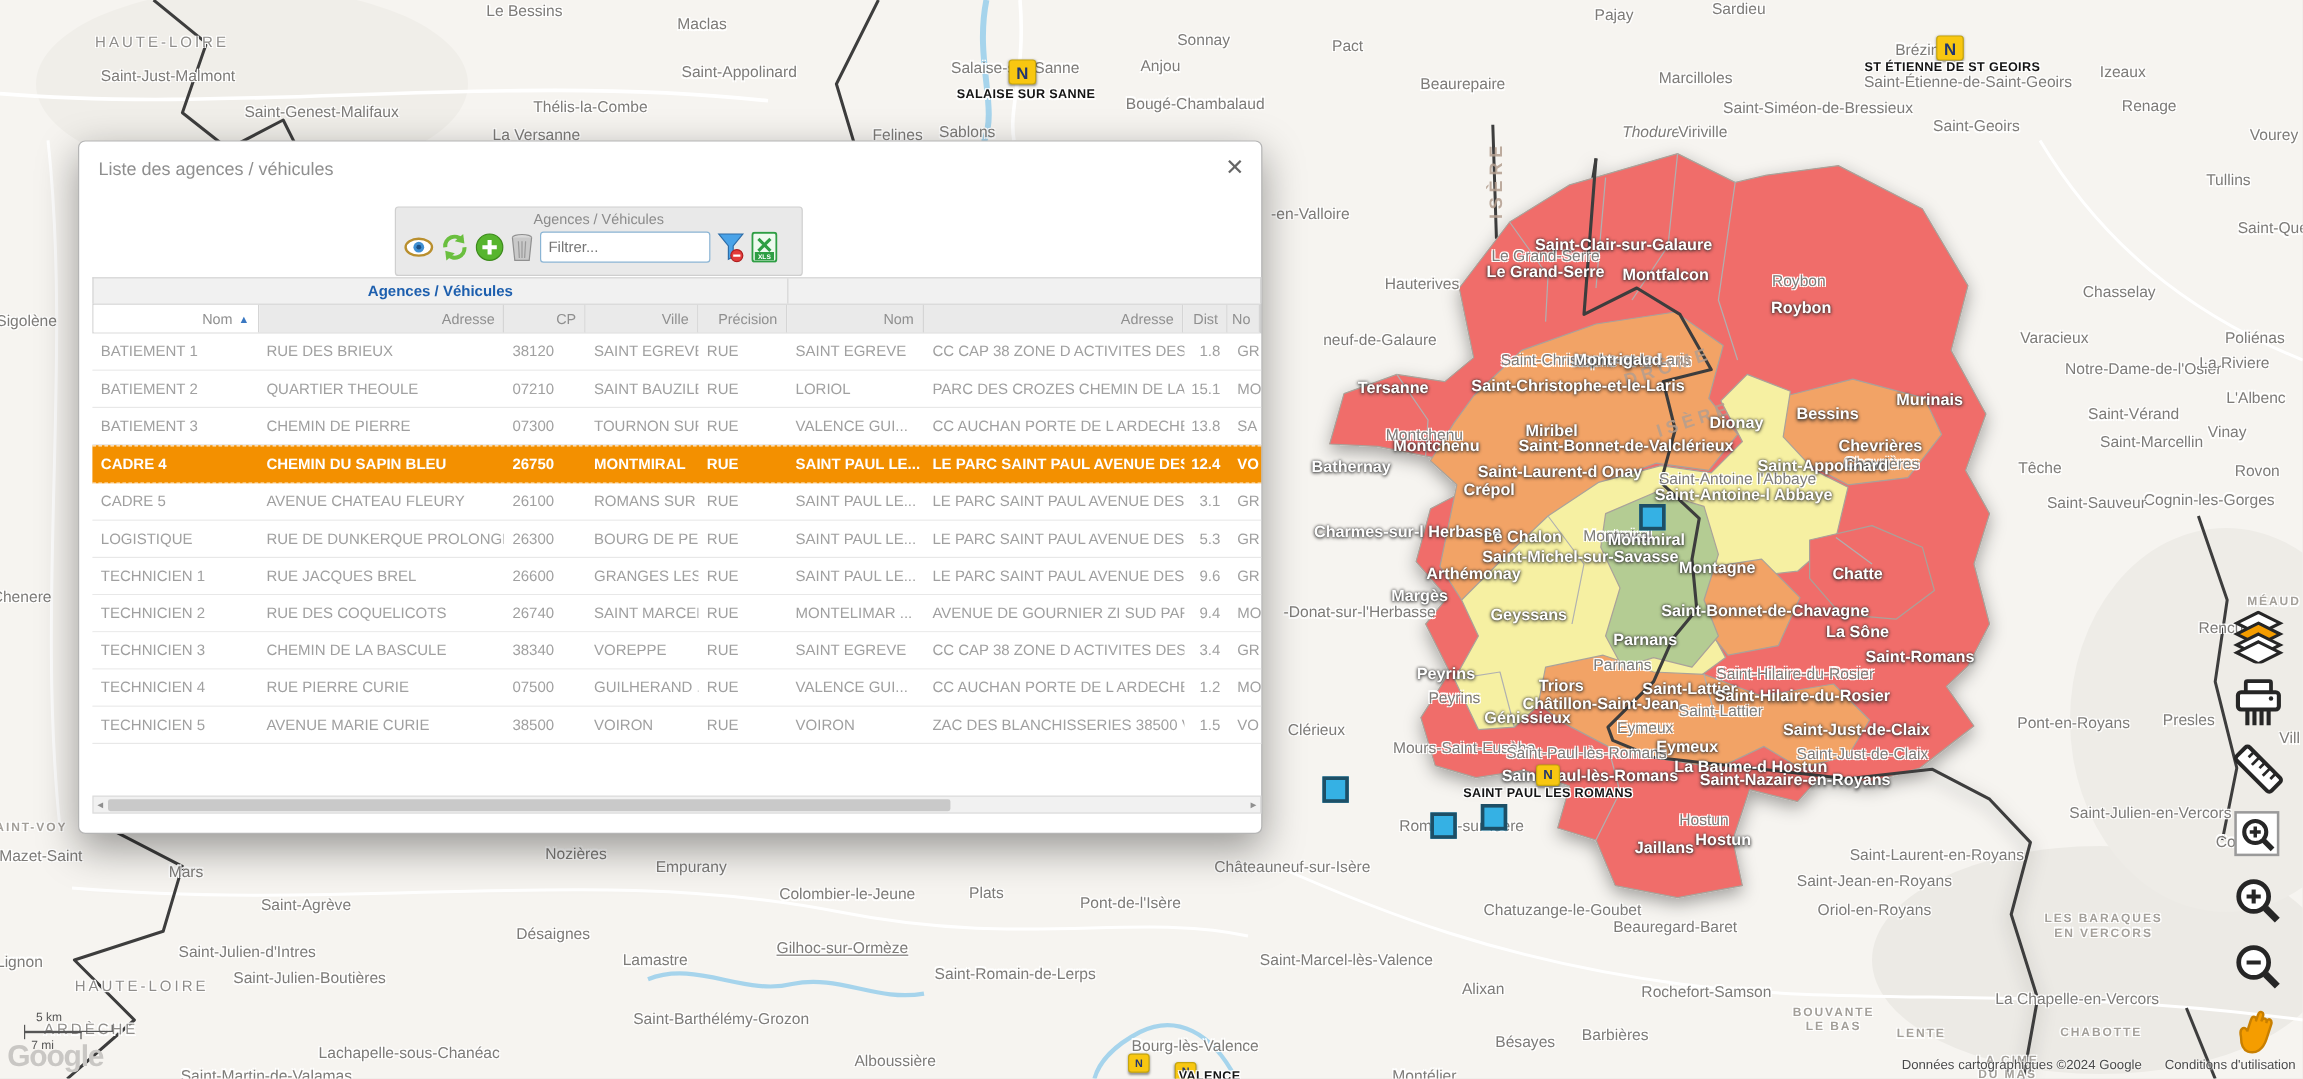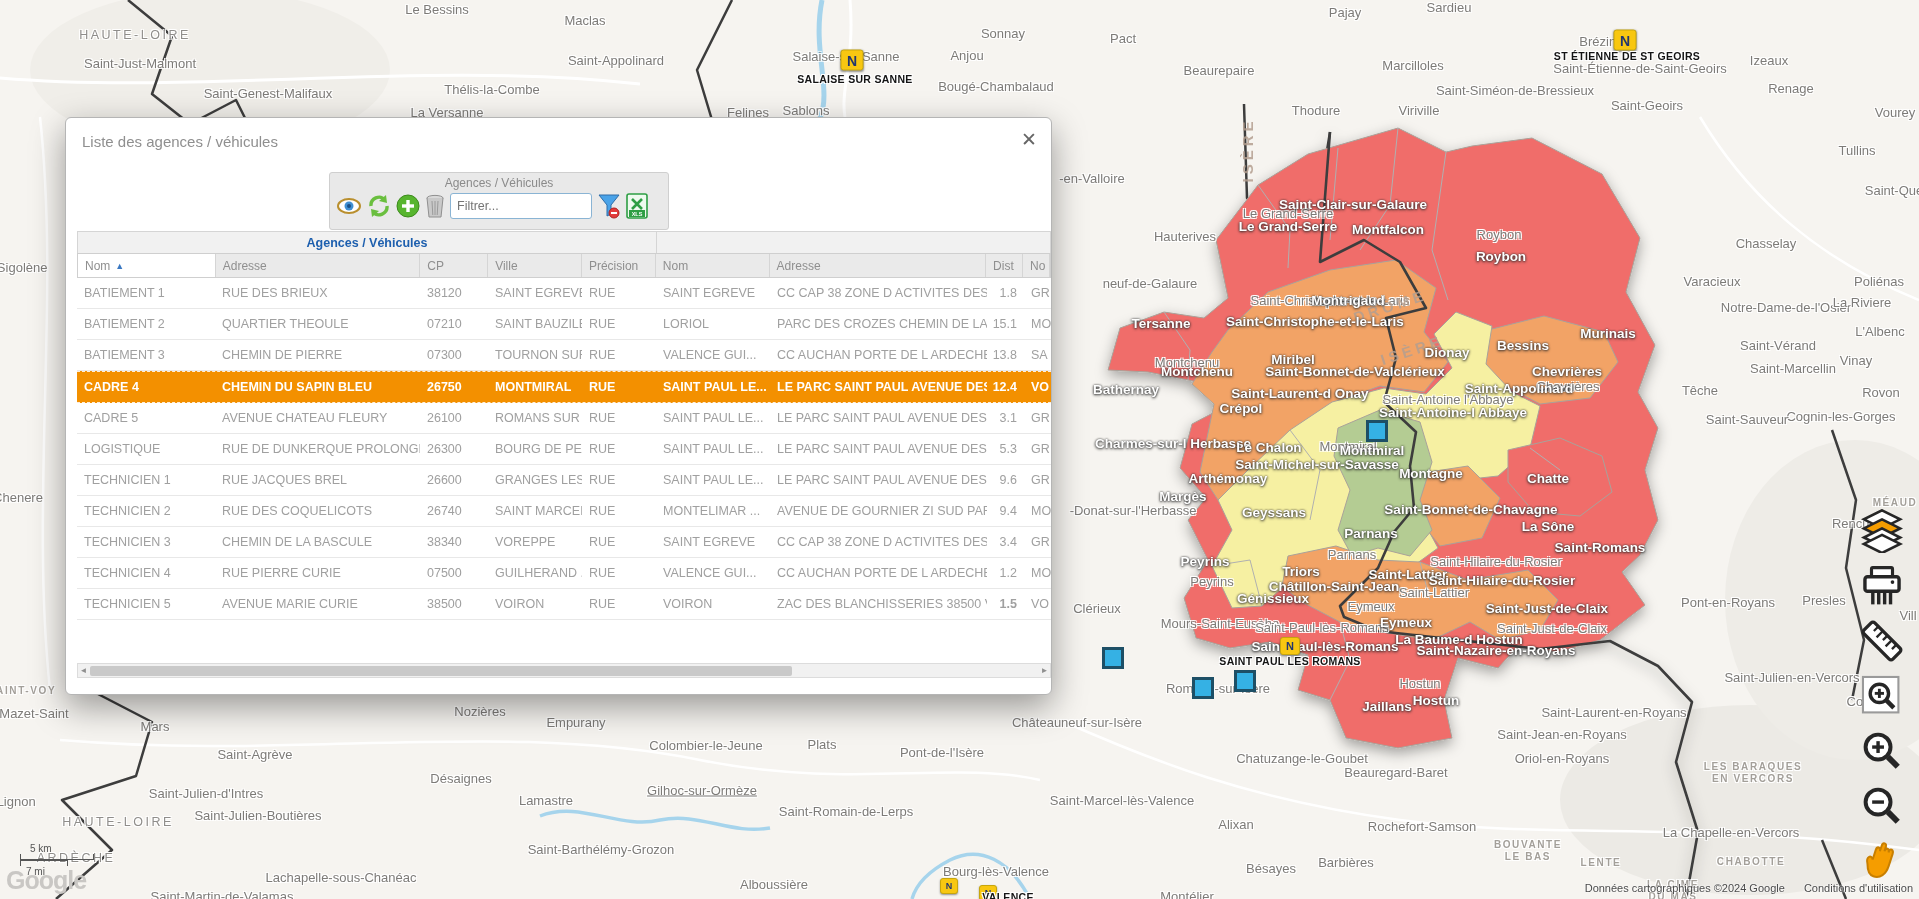--- a/index.html
+++ b/index.html
@@ -38,21 +38,21 @@
        padding:0 6px;font-family:"Liberation Sans",sans-serif;}
   .ddbtn{font-size:10px;color:#555;cursor:pointer;padding:2px;}
   .icon{cursor:pointer;flex:none;}
   
   #grid{position:absolute;left:11px;top:113px;width:974px;}
   .grp-row{display:flex;height:22px;background:#f1f1f1;border:1px solid #d5d5d5;border-bottom:none;box-sizing:border-box;}
   .grp-cell{display:flex;align-items:center;justify-content:center;font-size:12.5px;font-weight:bold;
        color:#1d5fae;border-right:1px solid #d5d5d5;box-sizing:border-box;}
   .hdr-row{display:flex;height:25px;border:1px solid #cfcfcf;box-sizing:border-box;}
   .hdr-cell{background:#eaeaea;font-size:12px;color:#8f8f8f;display:flex;align-items:center;
-       padding:0 7px;border-right:1px solid #d5d5d5;box-sizing:border-box;white-space:nowrap;overflow:hidden;cursor:pointer;}
+       padding:0 7px;border-right:1px solid #d5d5d5;box-sizing:border-box;white-space:nowrap;overflow:hidden;cursor:pointer;justify-content:flex-end;}
   .hdr-cell.first{background:#fff;}
   .sort{color:#3a78c2;font-size:9px;margin-left:5px;}
   .row{display:flex;height:30px;border-bottom:1px solid #e8e8e8;background:#fff;cursor:pointer;}
   .cell{font-size:12.5px;color:#a0a0a0;display:flex;align-items:center;padding:0 7px;
        white-space:nowrap;overflow:hidden;box-sizing:border-box;flex:none;}
   .row.sel{background:var(--selected_row);border-top:1px dashed rgba(255,255,255,.85);
        border-bottom:1px dashed rgba(255,255,255,.85);}
   .row.sel .cell{color:#fff;font-weight:bold;}
   .cell.num{justify-content:flex-end;}
   
@@ -141,21 +141,21 @@
       <div class="lbl" style="left: 616px; top: 60px;">Saint-Appolinard</div>
       <div class="lbl" style="left: 748px; top: 112px;">Felines</div>
       <div class="lbl" style="left: 806px; top: 110px;">Sablons</div>
       <div class="lbl" style="left: 846px; top: 56px;">Salaise-sur-Sanne</div>
       <div class="lbl" style="left: 1003px; top: 33px;">Sonnay</div>
       <div class="lbl" style="left: 967px; top: 55px;">Anjou</div>
       <div class="lbl" style="left: 996px; top: 86px;">Bougé-Chambalaud</div>
       <div class="lbl" style="left: 1123px; top: 38px;">Pact</div>
       <div class="lbl" style="left: 1219px; top: 70px;">Beaurepaire</div>
       <div class="lbl" style="left: 1413px; top: 65px;">Marcilloles</div>
-      <div class="lbl" style="left: 1316px; top: 110px;">Thodure</div>
+      <div class="lbl" style="left: 1376px; top: 110px; font-style: italic;">Thodure</div>
       <div class="lbl" style="left: 1419px; top: 110px;">Viriville</div>
       <div class="lbl" style="left: 1515px; top: 90px;">Saint-Siméon-de-Bressieux</div>
       <div class="lbl" style="left: 1345px; top: 12px;">Pajay</div>
       <div class="lbl" style="left: 1449px; top: 7px;">Sardieu</div>
       <div class="lbl" style="left: 1601px; top: 41px;">Brézins</div>
       <div class="lbl" style="left: 1640px; top: 68px;">Saint-Étienne-de-Saint-Geoirs</div>
       <div class="lbl" style="left: 1769px; top: 60px;">Izeaux</div>
       <div class="lbl" style="left: 1791px; top: 88px;">Renage</div>
       <div class="lbl" style="left: 1647px; top: 105px;">Saint-Geoirs</div>
       <div class="lbl" style="left: 1895px; top: 112px;">Vourey</div>
@@ -212,21 +212,21 @@
       <div class="lbl" style="left: 206px; top: 793px;">Saint-Julien-d'Intres</div>
       <div class="lbl" style="left: 258px; top: 815px;">Saint-Julien-Boutières</div>
       <div class="lbl bigcaps" style="left: 118px; top: 822px;">HAUTE-LOIRE</div>
       <div class="lbl bigcaps" style="left: 76px; top: 858px;">ARDÈCHE</div>
       <div class="lbl" style="left: 341px; top: 877px;">Lachapelle-sous-Chanéac</div>
       <div class="lbl" style="left: 222px; top: 896px;">Saint-Martin-de-Valamas</div>
       <div class="lbl" style="left: 702px; top: 790px; text-decoration: underline;">Gilhoc-sur-Ormèze</div>
       <div class="lbl" style="left: 706px; top: 745px;">Colombier-le-Jeune</div>
       <div class="lbl" style="left: 822px; top: 744px;">Plats</div>
       <div class="lbl" style="left: 601px; top: 849px;">Saint-Barthélémy-Grozon</div>
-      <div class="lbl" style="left: 774px; top: 884px;">Alboussière</div>
+      <div class="lbl" style="left: 746px; top: 884px;">Alboussière</div>
       <div class="lbl" style="left: 846px; top: 811px;">Saint-Romain-de-Lerps</div>
       <div class="lbl" style="left: 942px; top: 752px;">Pont-de-l'Isère</div>
       <div class="lbl" style="left: 1077px; top: 722px;">Châteauneuf-sur-Isère</div>
       <div class="lbl" style="left: 996px; top: 871px;">Bourg-lès-Valence</div>
       <div class="lbl" style="left: 1122px; top: 800px;">Saint-Marcel-lès-Valence</div>
       <div class="lbl" style="left: 1236px; top: 824px;">Alixan</div>
       <div class="lbl" style="left: 1302px; top: 758px;">Chatuzange-le-Goubet</div>
       <div class="lbl" style="left: 1396px; top: 772px;">Beauregard-Baret</div>
       <div class="lbl" style="left: 1422px; top: 826px;">Rochefort-Samson</div>
       <div class="lbl" style="left: 1271px; top: 868px;">Bésayes</div>
@@ -567,21 +567,21 @@
           <div class="cell" style="width: 27px;">MO</div>
         </div>
         <div class="row">
           <div class="cell" style="width: 138px;">TECHNICIEN 5</div>
           <div class="cell" style="width: 205px;">AVENUE MARIE CURIE</div>
           <div class="cell" style="width: 68px;">38500</div>
           <div class="cell" style="width: 94px;">VOIRON</div>
           <div class="cell" style="width: 74px;">RUE</div>
           <div class="cell" style="width: 114px;">VOIRON</div>
           <div class="cell" style="width: 217px;">ZAC DES BLANCHISSERIES 38500 VOIRON</div>
-          <div class="cell num" style="width: 37px; font-weight: bold;">1.5</div>
+          <div class="cell num" style="width: 37px;">1.5</div>
           <div class="cell" style="width: 27px;">VO</div>
         </div>
       </div>
 
     <div id="hscroll">
       <span class="scr-arrow" id="scr-left">◄</span>
       <div id="hthumb"></div>
       <span class="scr-arrow" id="scr-right">►</span>
     </div>
   </div>

